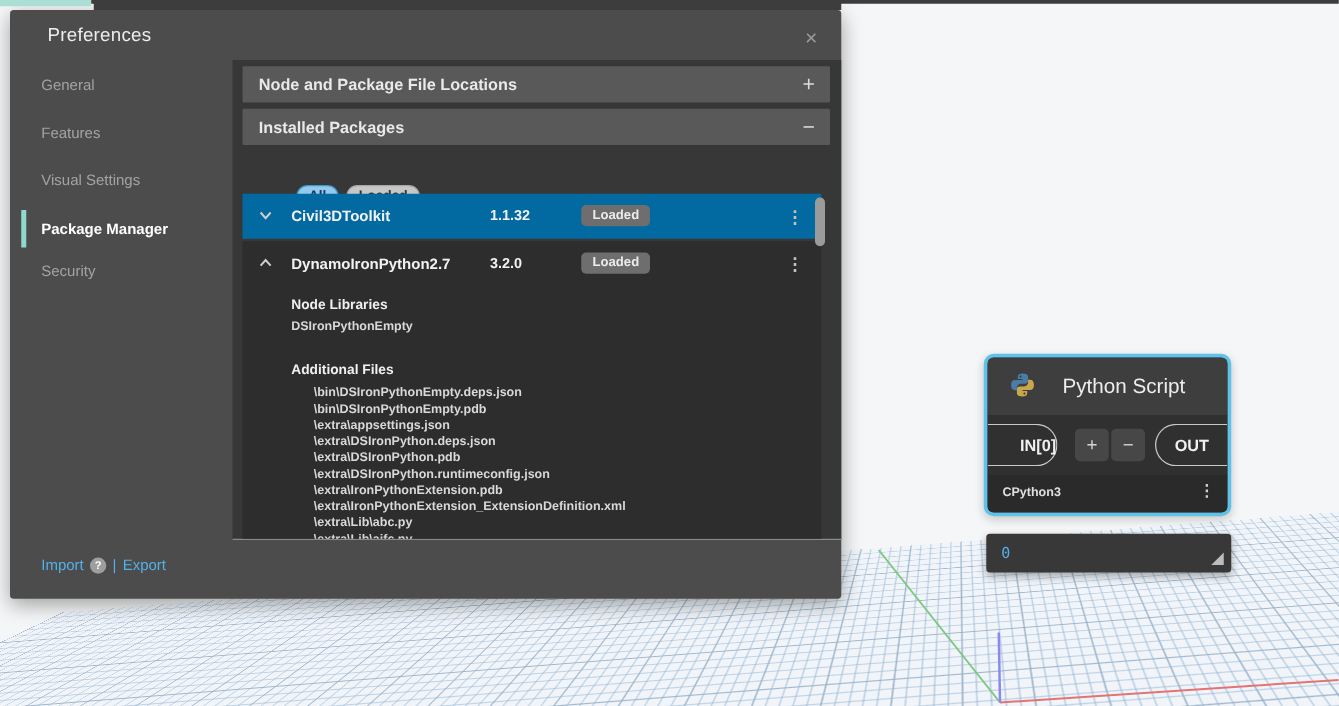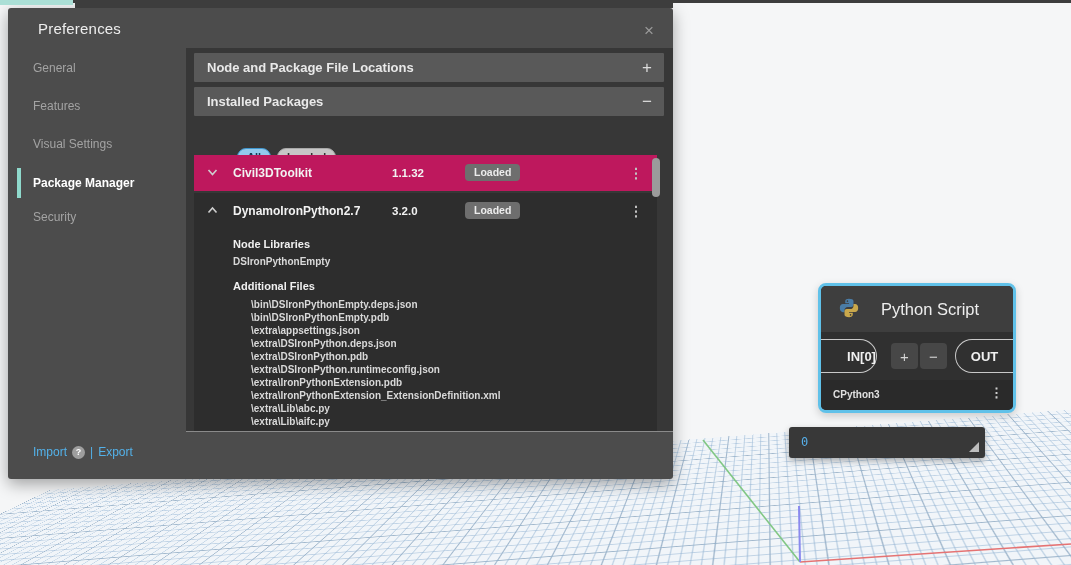--- a/index.html
+++ b/index.html
@@ -55,50 +55,49 @@
   .sec-bar .sec-title { position:absolute; left:13px; top:0; line-height:29px; font-size:13px; font-weight:700; color:#e9e9e9; }
   .sec-bar .sec-toggle { position:absolute; right:12px; top:0; line-height:29px; font-size:17px; color:#dcdcdc; }
   .sec-bar.b1 { top:5px; }
   .sec-bar.b2 { top:39px; }
 
   .chips { position:absolute; left:13px; top:100px; display:flex; gap:6px;margin-left:38px; }
   .chip { font-size:11px; font-weight:bold; padding:2px 9px 3px; border-radius:9px; cursor:pointer; }
   .chip.active { background:#93c9ec; border:1px solid #3f97cf; color:#173a54; }
   .chip.idle   { background:#c7c7c7; border:1px solid #a8a8a8; color:#333333; }
 
-  .pkg-row1 { position:absolute; left:8px; top:107px; width:463px; height:36px; background:#be185d; }
+  .pkg-row1 { position:absolute; left:8px; top:107px; width:463px; height:36px; background:#0369a1; }
   .pkg-row2 { position:absolute; left:8px; top:145px; width:463px; min-height:239px; background:#2d2d2d; }
   .pkg-head { position:relative; height:36px; }
   .pkg-chevron { position:absolute; left:13px; top:13px; width:11px; height:9px; cursor:pointer; }
   .pkg-name { position:absolute; left:39px; top:0; line-height:36px; font-size:12px; font-weight:bold; color:#f2f2f2; }
   .pkg-version { position:absolute; left:198px; top:0; line-height:36px; font-size:11.5px; font-weight:bold; color:#f2f2f2; }
   .pkg-badge { position:absolute; left:271px; top:9px; background:#6e6e6e; color:#ececec; font-size:10.5px; font-weight:bold;
                padding:2px 9px 3px; border-radius:4px; }
   .pkg-menu { position:absolute; right:14px; top:8px; font-size:14px; font-weight:bold; color:#c2c2c2; cursor:pointer;
               line-height:20px; letter-spacing:0; }
   .pkg-details { padding:9px 0 0 39px; }
   .pkg-h { font-size:11px; font-weight:bold; color:#f0f0f0; margin-bottom:6px; }
-  .pkg-lib { font-size:10px; font-weight:bold; color:#d9d9d9; margin-bottom:13px; }
+  .pkg-lib { font-size:10px; font-weight:bold; color:#d9d9d9; margin-bottom:23px; }
   .pkg-h2 { margin-top:2px; }
   .pkg-file { font-size:10px; font-weight:bold; color:#d9d9d9; line-height:13px;margin-left:18px; }
 
   .scroll-thumb { position:absolute; right:13px; top:110px; width:8px; height:39px; background:#9b9b9b; border-radius:4px; cursor:pointer; }
 
   .dlg-footer { position:absolute; left:25px; top:437px; display:flex; align-items:center; gap:5px; font-size:12px; }
   .link { color:#53b1e9; cursor:pointer; }
   .help-circle { width:13px; height:13px; border-radius:50%; background:#9e9e9e; color:#ffffff; font-size:9px; font-weight:bold;
                  display:inline-flex; align-items:center; justify-content:center; cursor:pointer; }
   .pipe { color:#53b1e9; }
 
   
   .py-node {
     position:absolute; left:787px; top:283px; width:198px; height:130px;
     border:3px solid #60c1e9; border-radius:8px; background:#2f2f2f; z-index:3; overflow:hidden;
     box-shadow:0 3px 8px rgba(0,0,0,0.18);
-    margin-left:31px;
   }
   .node-header { position:relative; height:46px; background:#3e3e3e; cursor:grab; }
   .node-icon { position:absolute; left:17px; top:11px; }
   .node-title { position:absolute; left:60px; top:0; line-height:46px; font-size:16.5px; color:#ededed; }
   .node-ports { position:relative; height:48px; background:#303030; }
   .port { position:absolute; top:7px; height:34px; border:1.5px solid #c9c9c9; color:#f0f0f0;
           font-size:13px; font-weight:bold; display:flex; align-items:center; justify-content:center; cursor:pointer; }
   .port.in  { left:0; width:56px; border-left:none; border-radius:0 17px 17px 0;padding-left:26px; }
   .port.out { right:0; width:58px; border-right:none; border-radius:17px 0 0 17px; }
   .port-btn { position:absolute; top:11px; width:27px; height:26px; background:#474747; border-radius:4px;

